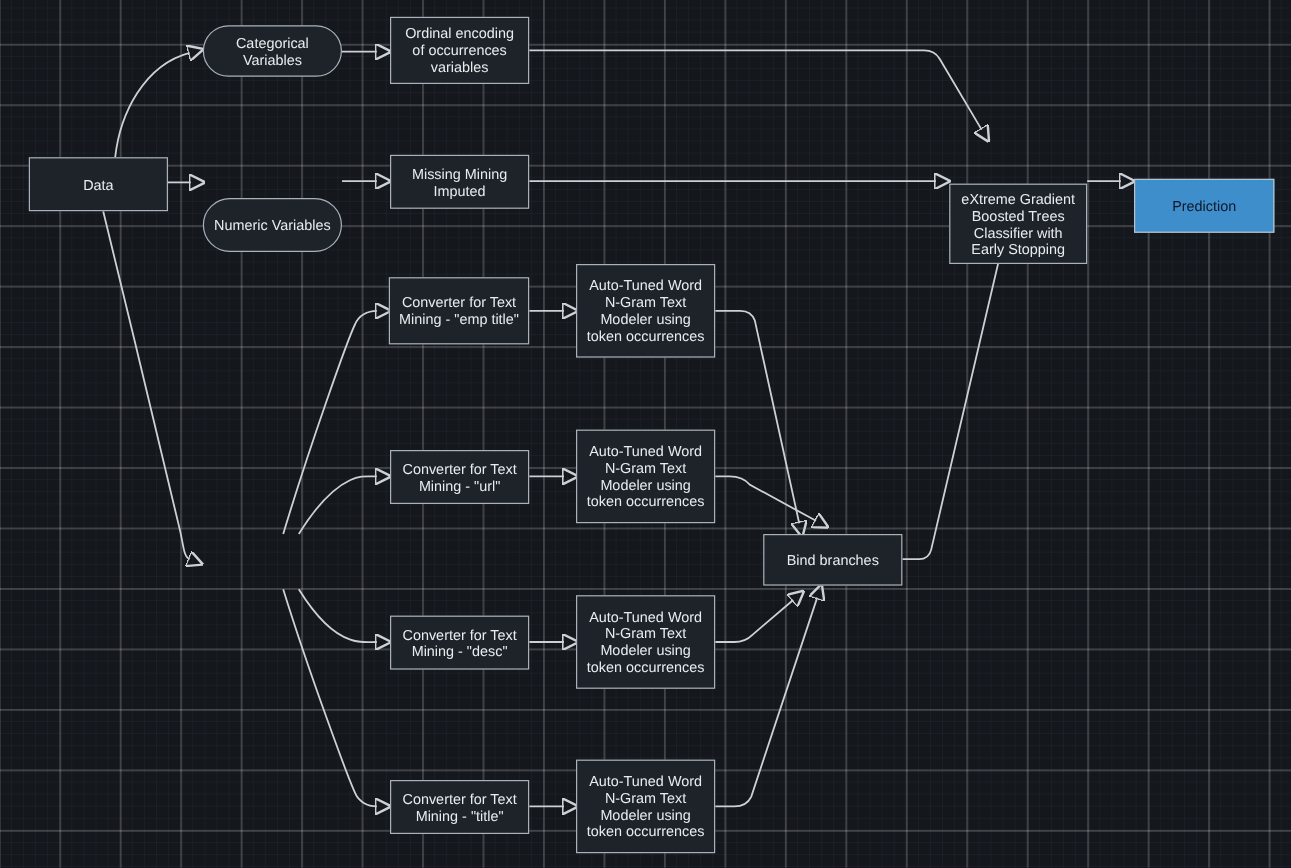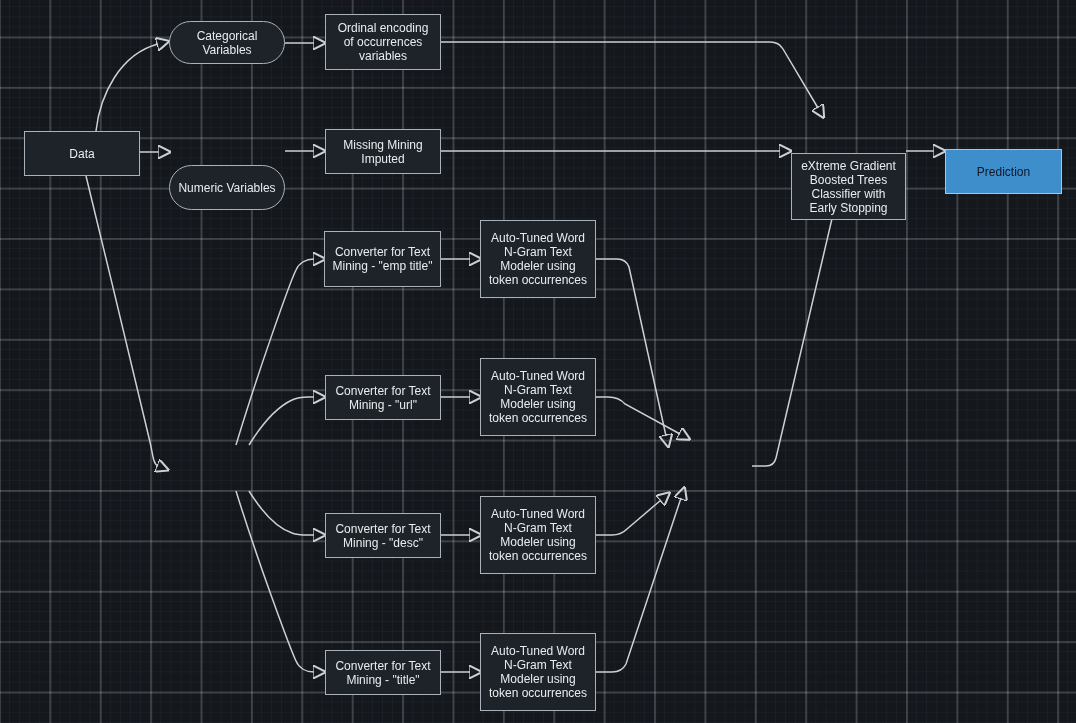--- a/index.html
+++ b/index.html
@@ -89,18 +89,19 @@
   <div class="node" style="left:325px; top:650px; width:116px; height:45px;">Converter for Text Mining - "title"</div>
 
   <div class="node" style="left:480px; top:220px; width:116px; height:78px;">Auto-Tuned Word N-Gram Text Modeler using token occurrences</div>
 
   <div class="node" style="left:480px; top:358px; width:116px; height:78px;">Auto-Tuned Word N-Gram Text Modeler using token occurrences</div>
 
   <div class="node" style="left:480px; top:496px; width:116px; height:78px;">Auto-Tuned Word N-Gram Text Modeler using token occurrences</div>
 
   <div class="node" style="left:480px; top:633px; width:116px; height:78px;">Auto-Tuned Word N-Gram Text Modeler using token occurrences</div>
 
+  <div class="node" style="left:636px; top:445px; width:116px; height:43px;">Bind branches</div>
 
   <div class="node" style="left:791px; top:117px; width:115px; height:67px;margin-top:36px;">eXtreme Gradient Boosted Trees Classifier with Early Stopping</div>
 
   <div class="node prediction" style="left:945px; top:129px; width:117px; height:45px;">Prediction</div>
 
 </div>
 
 </body></html>

